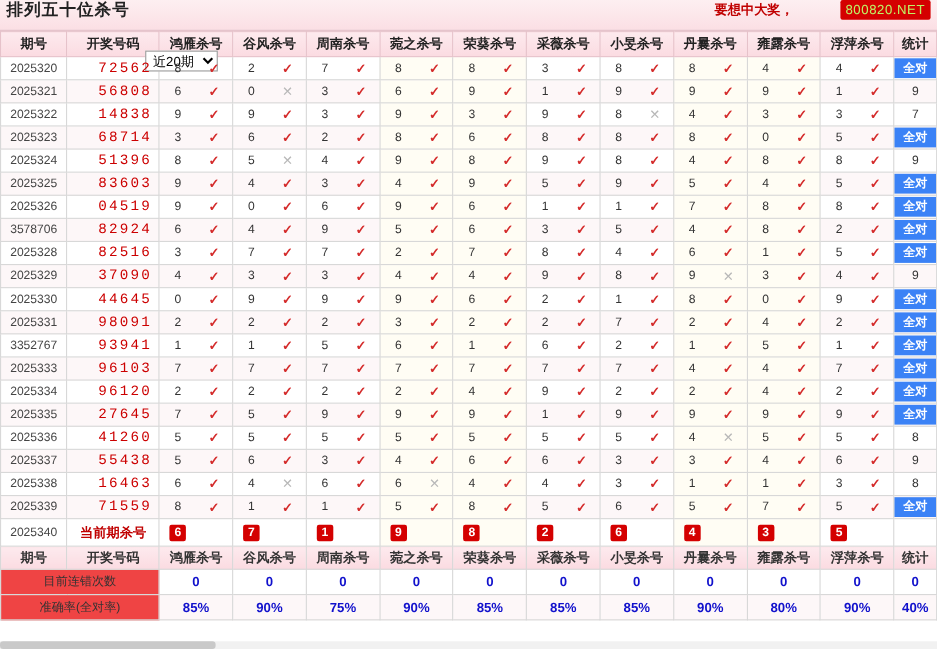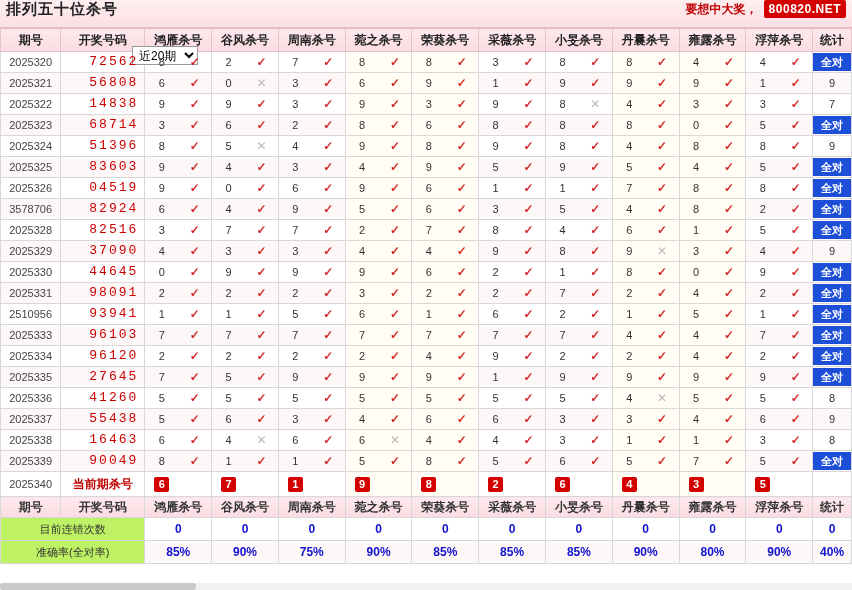--- a/index.html
+++ b/index.html
@@ -36,22 +36,22 @@
     min-width:66px;
     margin-top:46px;
   }
   .header-right{
     margin-left:auto;display:flex;align-items:center;gap:6px;
   }
   .promo{
     color:#c00000;font-size:12px;font-weight:bold;
   }
   .site{
-    background:#d40000;color:#ffffff;font-weight:bold;font-size:12px;
-    padding:2px 5px;border-radius:2px;letter-spacing:.5px;
+    background:#d40000;color:#bef264;font-weight:normal;font-size:12px;
+    padding:2px 5px;border-radius:2px;letter-spacing:.5px;margin-left:36px;
   }
 
   
   table{border-collapse:collapse;width:852px;table-layout:fixed;}
   td,th{
     border:1px solid #d8d8d8;
     font-size:11px;
     text-align:center;
     padding:0;
     height:20px;
@@ -82,42 +82,42 @@
   .kc .num{width:50%;text-align:center;}
   .kc .mk{width:50%;text-align:center;font-size:12px;}
   .tick{color:#d42b2b;font-weight:bold;}
   .cross{color:#b8b8b8;}
 
   tbody tr:nth-child(odd) td{background:#ffffff;}
   tbody tr:nth-child(even) td{background:#fdf7f8;}
   .colshade{background:#fffdf4 !important;}
 
   .allhit{
-    background:#1d4ed8;color:#fff;font-weight:bold;font-size:11px;
+    background:#3b82f6;color:#fff;font-weight:bold;font-size:11px;
     display:block;width:100%;height:18px;line-height:18px;
   }
   td.stat{font-size:11px;color:#333;}
 
   
   tr.current td{background:#fffdf6;height:24px;}
   tr.current td.curlabel{
     color:#c00000;font-weight:bold;font-size:12px;
   }
   .redbox{
     display:inline-block;background:#d40000;color:#fff;font-weight:bold;
     width:15px;height:15px;line-height:15px;font-size:11px;border-radius:2px;
   }
   .curwrap{display:flex;align-items:center;height:24px;}
   .curwrap .n{width:50%;text-align:center;}
   .curwrap .sp{width:50%;}
 
   
   tr.statrow td{height:22px;line-height:22px;}
   tr.statrow td.lab{
-    background:#bef264;color:#333;font-size:11px;text-align:center;
+    background:#ef4444;color:#333;font-size:11px;text-align:center;
   }
   tr.statrow td.val{
     color:#1111cc;font-weight:bold;font-size:12px;background:#fff;
   }
   tr.statrow:nth-child(even) td.val{background:#fdf7f8;}
 
   .scrollbar{
     position:absolute;left:0;bottom:0;width:852px;height:7px;background:#f1f1f1;
   }
   .scrollbar .thumb{
@@ -964,21 +964,21 @@
             <div class="kc">
               <span class="num">2</span>
               <span class="mk"><span class="tick">✓</span></span>
             </div>
           </td>
           <td class="stat">
             <span class="allhit">全对</span>
           </td>
         </tr>
         <tr>
-          <td class="period">2510956</td>
+          <td class="period">3352767</td>
           <td class="code">93941</td>
           <td class="">
             <div class="kc">
               <span class="num">1</span>
               <span class="mk"><span class="tick">✓</span></span>
             </div>
           </td>
           <td class="">
             <div class="kc">
               <span class="num">1</span>
@@ -1428,21 +1428,21 @@
           <td class="">
             <div class="kc">
               <span class="num">3</span>
               <span class="mk"><span class="tick">✓</span></span>
             </div>
           </td>
           <td class="stat">8</td>
         </tr>
         <tr>
           <td class="period">2025339</td>
-          <td class="code">90049</td>
+          <td class="code">71559</td>
           <td class="">
             <div class="kc">
               <span class="num">8</span>
               <span class="mk"><span class="tick">✓</span></span>
             </div>
           </td>
           <td class="">
             <div class="kc">
               <span class="num">1</span>
               <span class="mk"><span class="tick">✓</span></span>

